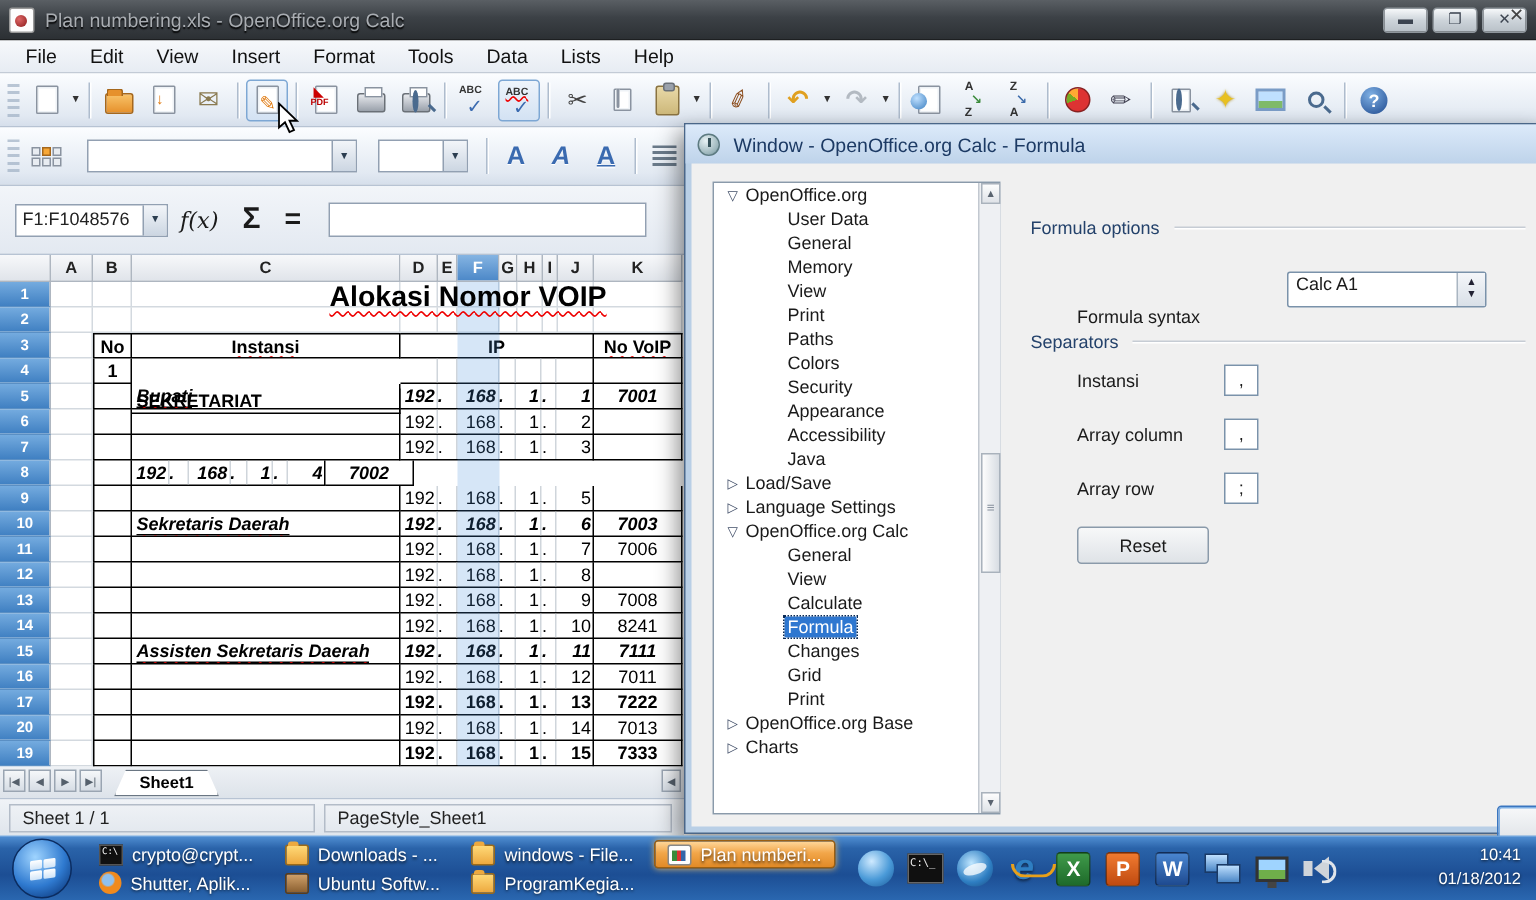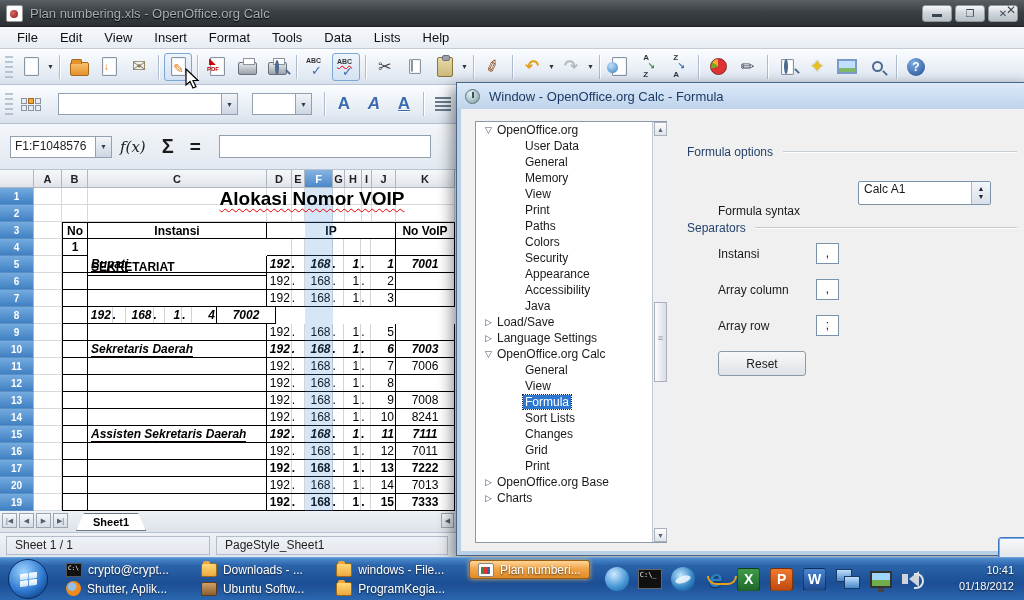--- a/index.html
+++ b/index.html
@@ -188,21 +188,21 @@
   
   #taskbar { position:absolute; left:0; top:557px; width:1024px; height:43px; z-index:100;
     background:linear-gradient(#4e8cd0,#2a63a9 18%,#1c4e94 60%,#2a67b0);
     border-top:1px solid #6ea3dc; display:flex; align-items:center; }
   #start-orb { width:40px; height:40px; border-radius:50%; margin:0 10px 0 8px; flex:none;
     background:radial-gradient(circle at 38% 30%, #9fd4ff, #2f7ad0 55%, #0d3a7e 90%);
     border:1px solid #0b2c60; display:flex; align-items:center; justify-content:center; }
   .flag { display:grid; grid-template-columns:8px 8px; grid-auto-rows:6px; gap:1px;
     transform:skewY(-8deg); }
   .flag i { background:linear-gradient(#fff,#cfe4f8); border-radius:1px; }
-  #task-cols { display:flex; gap:16px; height:40px; }
+  #task-cols { display:flex; gap:5px; height:40px; }
   .task-col { display:flex; flex-direction:column; justify-content:space-between; padding:1px 0; }
   .task-btn { height:19px; display:flex; align-items:center; gap:6px; padding:0 8px;
     color:#fff; font-size:12px; text-shadow:0 1px 2px rgba(0,0,0,.7); border-radius:3px;
     white-space:nowrap; }
   .task-btn.active { background:linear-gradient(#ffd79a,#f2a649 45%,#e18a27);
     border:1px solid #9a5f12; box-shadow:0 0 4px rgba(255,200,100,.8); }
   .ti { width:16px; height:14px; flex:none; position:relative; }
   .ti-term { background:#111; border:1px solid #555; color:#fff; font-size:6px;
     font-family:"DejaVu Sans Mono",monospace; line-height:1; padding:1px; }
   .ti-folder { background:linear-gradient(#ffd977,#eda93f); border:1px solid #9a6a1a; border-radius:2px; }
@@ -837,27 +837,27 @@
             <span class="lbl">OpenOffice.org Calc</span>
           </div>
           <div class="tree-item lvl1">
             <span class="tw"></span>
             <span class="lbl">General</span>
           </div>
           <div class="tree-item lvl1">
             <span class="tw"></span>
             <span class="lbl">View</span>
           </div>
+          <div class="tree-item lvl1">
+            <span class="tw"></span>
+            <span class="lbl">Calculate</span>
+          </div>
           <div class="tree-item lvl1 sel">
             <span class="tw"></span>
             <span class="lbl">Formula</span>
-          </div>
-          <div class="tree-item lvl1">
-            <span class="tw"></span>
-            <span class="lbl">Sort Lists</span>
           </div>
           <div class="tree-item lvl1">
             <span class="tw"></span>
             <span class="lbl">Changes</span>
           </div>
           <div class="tree-item lvl1">
             <span class="tw"></span>
             <span class="lbl">Grid</span>
           </div>
           <div class="tree-item lvl1">

